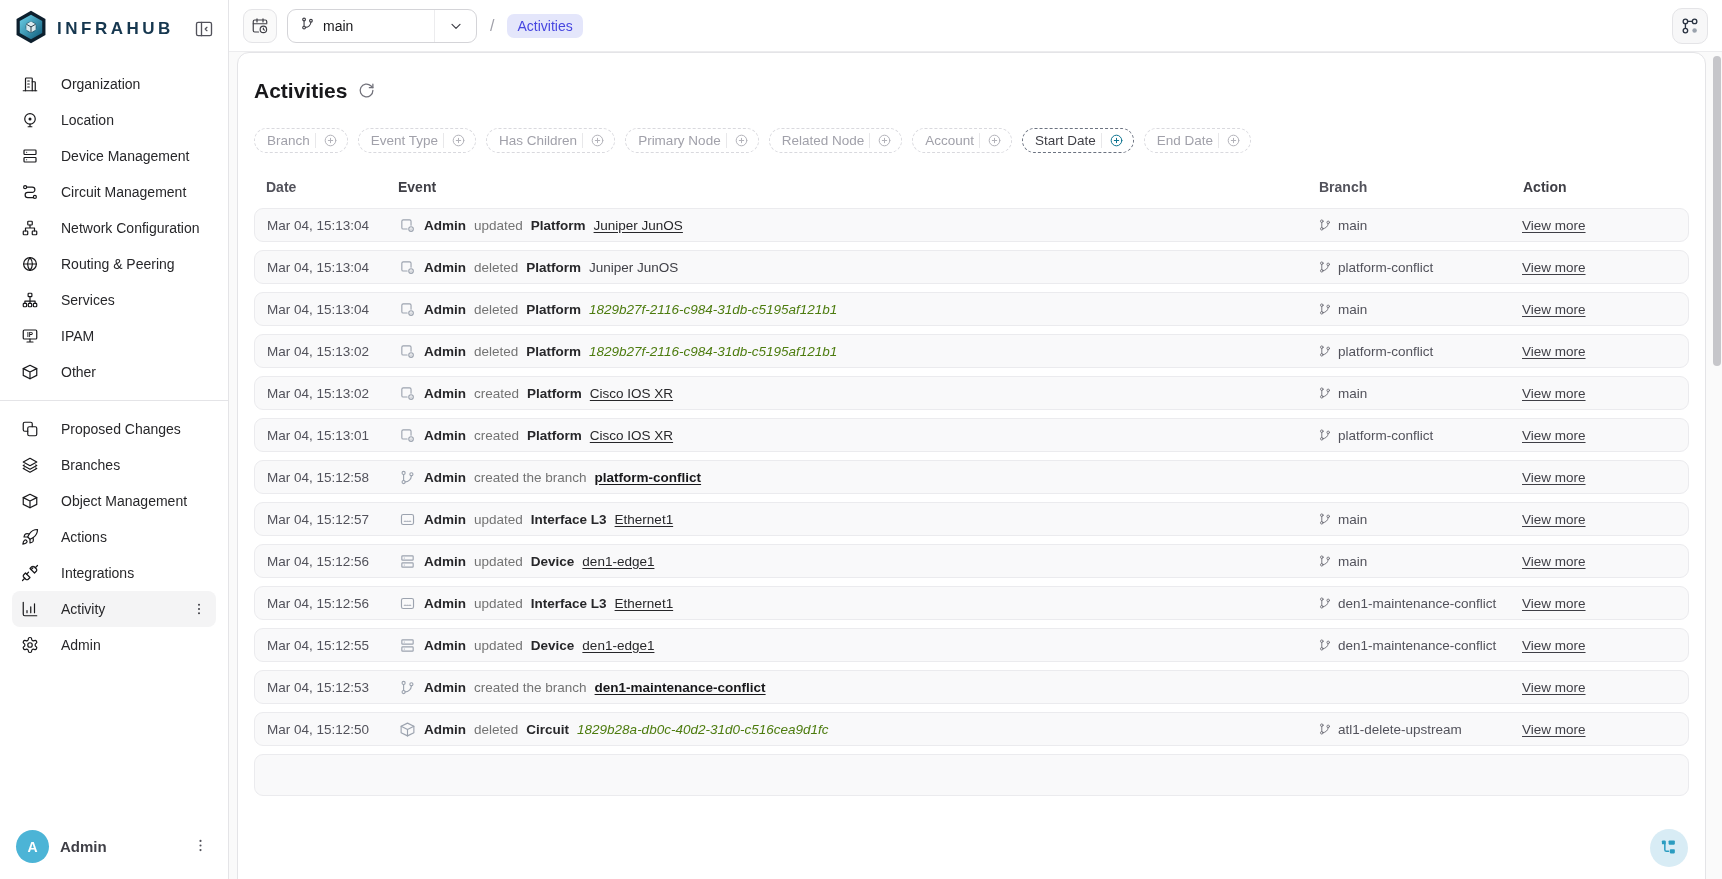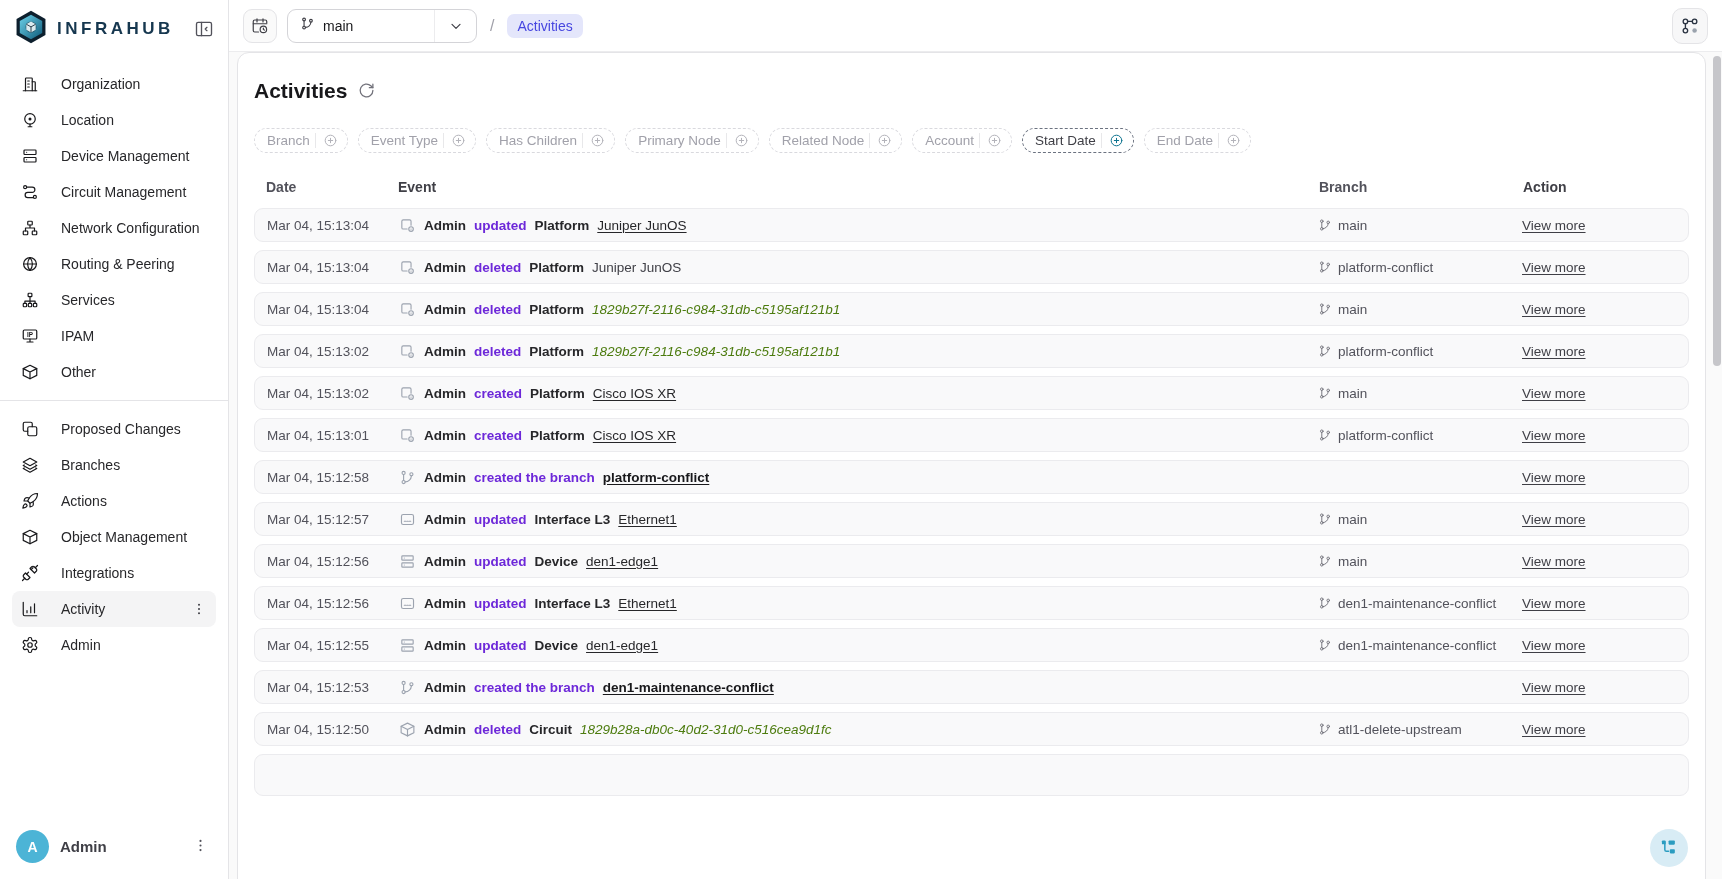--- a/index.html
+++ b/index.html
@@ -64,21 +64,21 @@
 
   .grid { display:grid; grid-template-columns:124px minmax(0,1fr) 196px 154px; column-gap:8px; align-items:center; }
   .thead { margin:16px 16px 0; padding:10px 12px 13px; color:#3f3f46; font-size:14px; font-weight:600; }
   .row { margin:0 16px 8px; padding:0 12px; height:34px; background:#f9f9fa; border:1px solid #ebebee; border-radius:9px; font-size:13.5px; }
   .row.stub { height:42px; }
   .cell-date { color:#52525b; white-space:nowrap; }
   .cell-event { display:flex; align-items:center; gap:8px; white-space:nowrap; overflow:hidden; }
   .evt-icon { width:17px; height:17px; color:#9ca3af; flex:none; display:grid; }
   .evt-icon svg { width:17px; height:17px; }
   .account { font-weight:600; color:#27272a; }
-  .verb { color:#6d28d9;font-weight:bold; }
+  .verb { color:#737373; }
   .otype { font-weight:600; color:#27272a; }
   .oname.link { color:#27272a; text-decoration:underline; text-underline-offset:2px; cursor:pointer; }
   .oname.uuid { font-style:italic; color:#4d7c0f; }
   .oname.plain { color:#3f3f46; }
   .oname.branch { font-weight:700; color:#18181b; text-decoration:underline; text-underline-offset:2px; cursor:pointer; }
   .cell-branch { display:flex; align-items:center; gap:6px; color:#52525b; }
   .branch-ic { width:14px; height:14px; color:#71717a; flex:none; display:grid; }
   .branch-ic svg { width:14px; height:14px; }
   .view-more { color:#3f3f46; text-decoration:underline; text-underline-offset:2px; cursor:pointer; }
 
@@ -228,35 +228,35 @@
             <svg viewBox="0 0 24 24" fill="none" stroke="currentColor" stroke-width="1.6" stroke-linecap="round" stroke-linejoin="round">
               <path d="m12 3 9 5-9 5-9-5 9-5z"></path>
               <path d="m4.3 11.9-1.3.7 9 5 9-5-1.3-.7M4.3 15.9 3 16.6l9 5 9-5-1.3-.7"></path>
             </svg>
           </span>
           <span>Branches</span>
         </div>
         <div class="nav-item">
           <span class="icon">
             <svg viewBox="0 0 24 24" fill="none" stroke="currentColor" stroke-width="1.6" stroke-linecap="round" stroke-linejoin="round">
+              <path d="M21 7.5 12 3 3 7.5v9L12 21l9-4.5z"></path>
+              <path d="M3 7.5l9 4.5 9-4.5M12 12v9"></path>
+            </svg>
+          </span>
+          <span>Object Management</span>
+        </div>
+        <div class="nav-item">
+          <span class="icon">
+            <svg viewBox="0 0 24 24" fill="none" stroke="currentColor" stroke-width="1.6" stroke-linecap="round" stroke-linejoin="round">
               <path d="M4.5 16.5c-1.5 1.3-2 5-2 5s3.7-.5 5-2c.7-.8.7-2.1-.1-2.9a2.2 2.2 0 0 0-2.9-.1z"></path>
               <path d="m12 15-3-3a22 22 0 0 1 2-4A12.9 12.9 0 0 1 22 2c0 2.7-.8 7.5-6 11a22 22 0 0 1-4 2z"></path>
               <path d="M9 12H4s.5-3 2-4c1.6-1 5 0 5 0M12 15v5s3-.5 4-2c1-1.6 0-5 0-5"></path>
             </svg>
           </span>
           <span>Actions</span>
-        </div>
-        <div class="nav-item">
-          <span class="icon">
-            <svg viewBox="0 0 24 24" fill="none" stroke="currentColor" stroke-width="1.6" stroke-linecap="round" stroke-linejoin="round">
-              <path d="M21 7.5 12 3 3 7.5v9L12 21l9-4.5z"></path>
-              <path d="M3 7.5l9 4.5 9-4.5M12 12v9"></path>
-            </svg>
-          </span>
-          <span>Object Management</span>
         </div>
         <div class="nav-item">
           <span class="icon">
             <svg viewBox="0 0 24 24" fill="none" stroke="currentColor" stroke-width="1.6" stroke-linecap="round" stroke-linejoin="round">
               <path d="m19 5 3-3M2 22l3-3"></path>
               <path d="M6.3 20.3a2.4 2.4 0 0 0 3.4 0L12 18l-6-6-2.3 2.3a2.4 2.4 0 0 0 0 3.4z"></path>
               <path d="M7.5 13.5 10 11M13.5 7.5 16 5"></path>
               <path d="M12 6l6 6 2.3-2.3a2.4 2.4 0 0 0 0-3.4l-2.6-2.6a2.4 2.4 0 0 0-3.4 0z"></path>
             </svg>
           </span>

